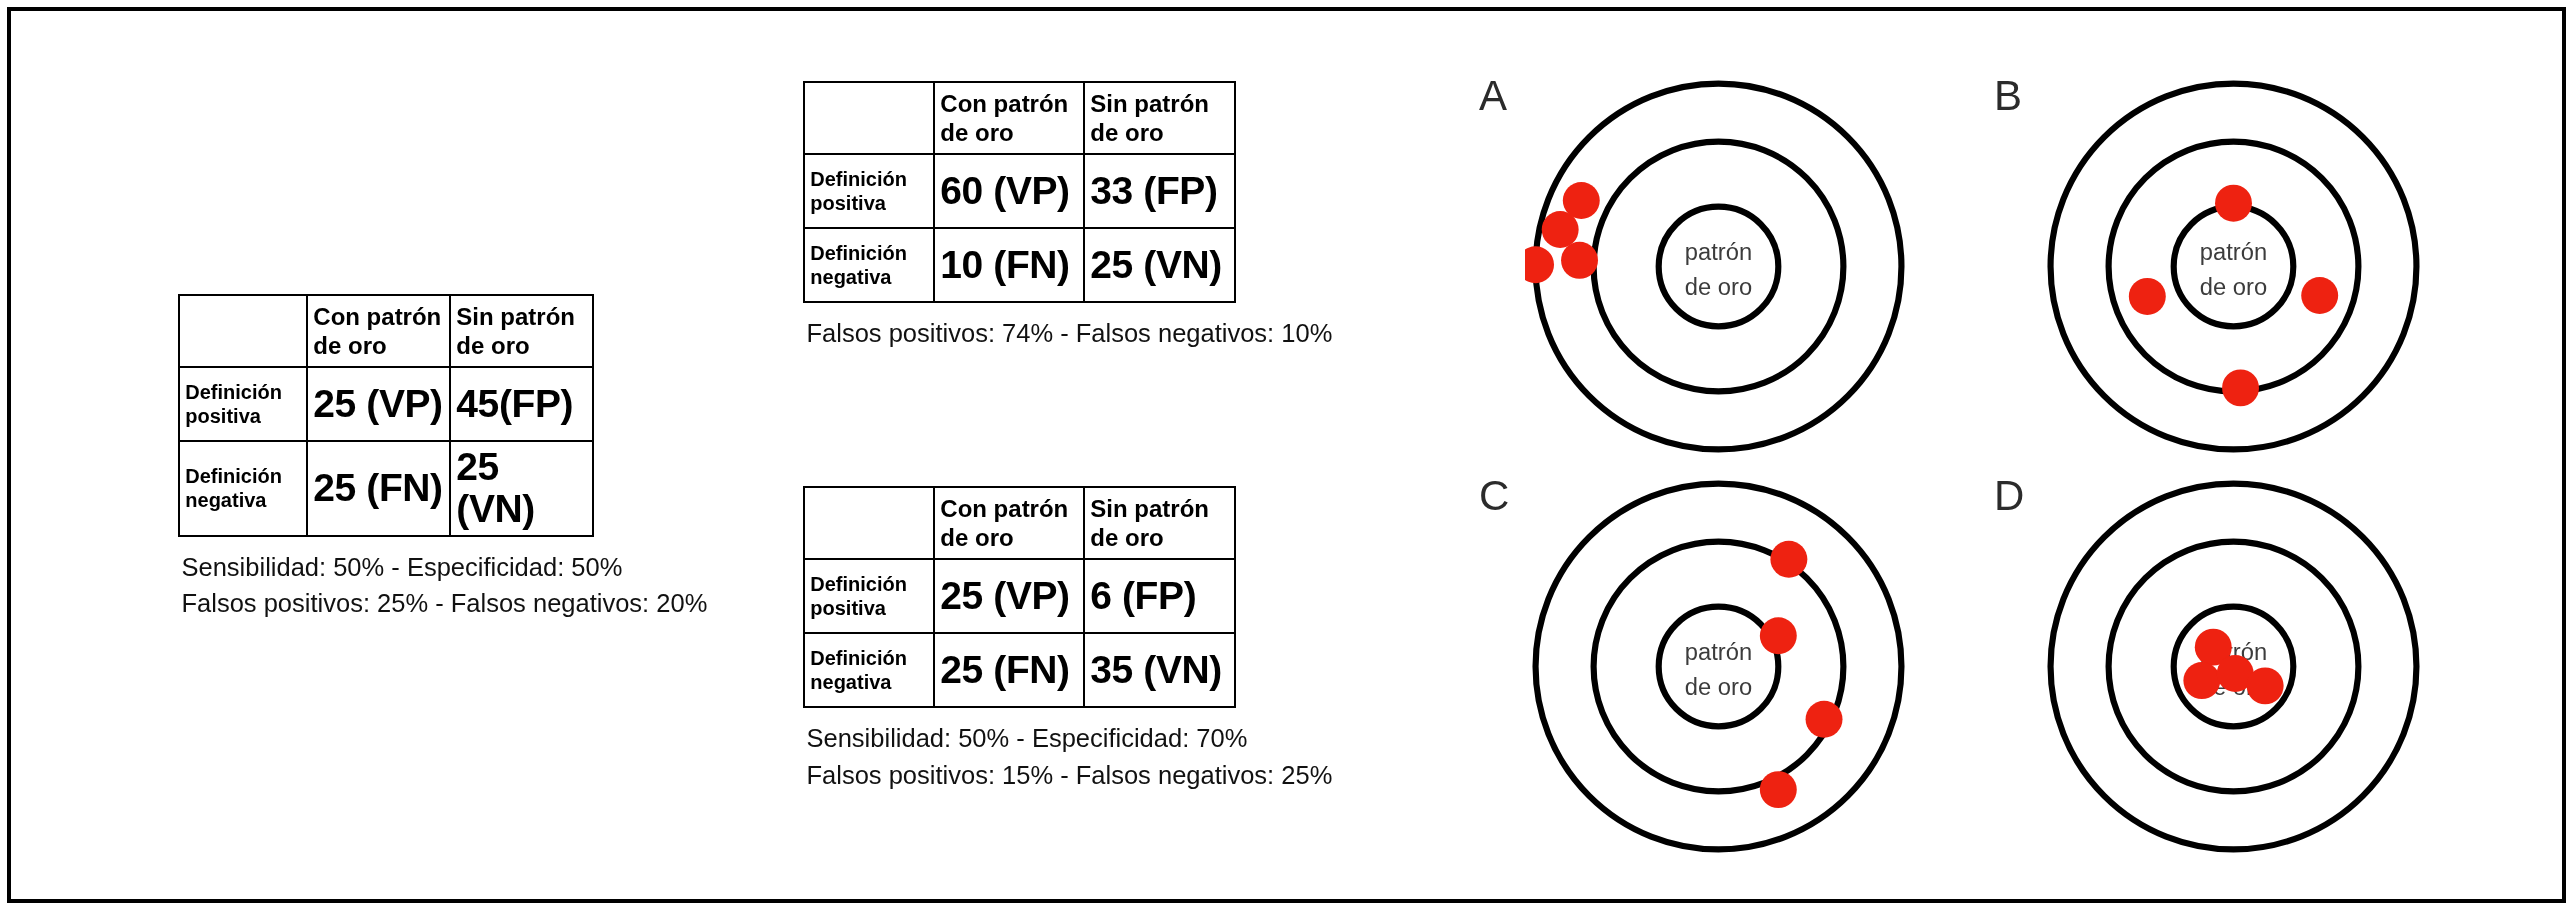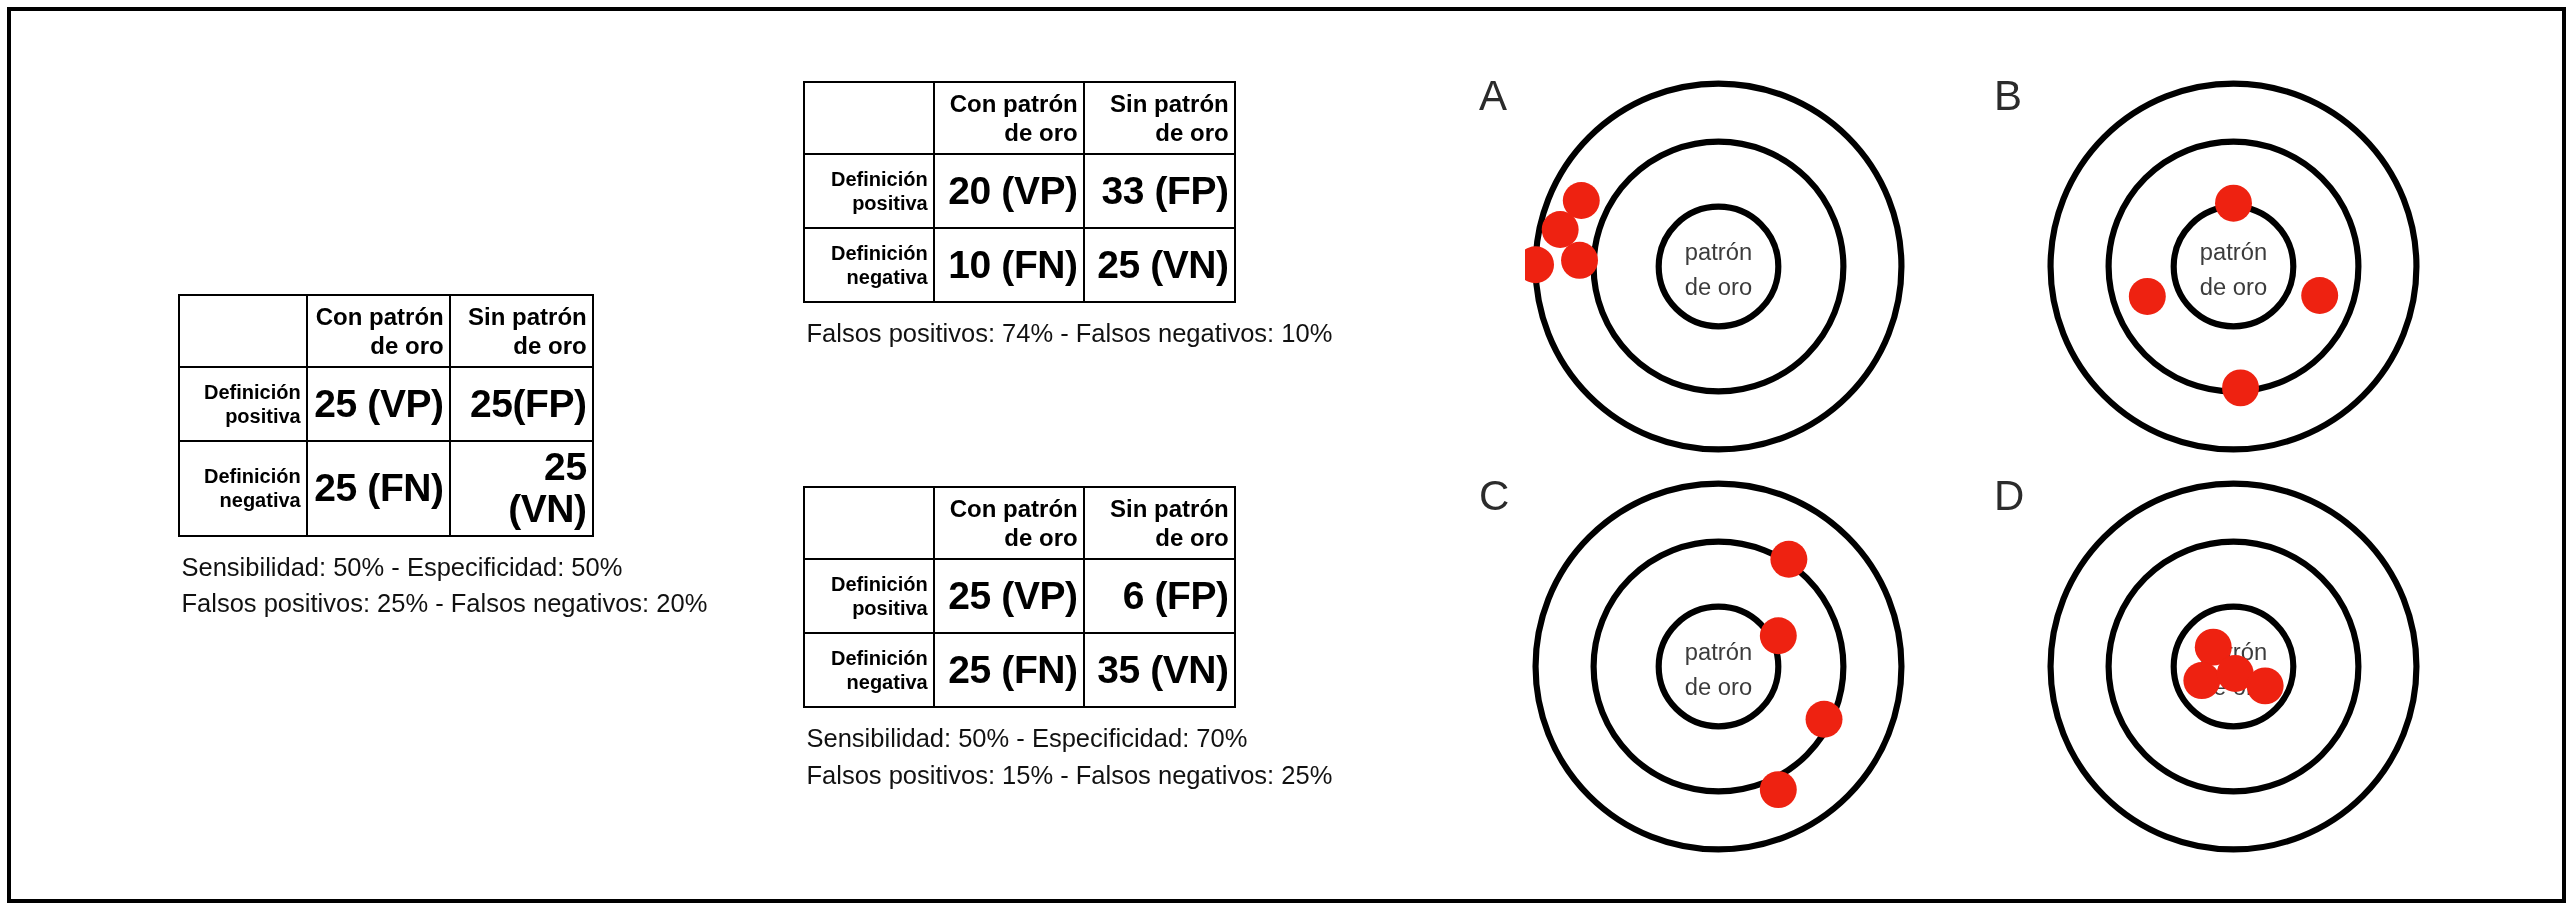--- a/index.html
+++ b/index.html
@@ -39,21 +39,21 @@
   .table-block {
     position: absolute;
   }
   table.ctable {
     border-collapse: collapse;
     table-layout: fixed;
     background: #ffffff;
   }
   table.ctable td {
     border: 2.6px solid #000000;
-    text-align: right;
+    text-align: left;
     vertical-align: middle;
     padding: 3.5px 5.3px;
     box-sizing: border-box;
   }
   td.corner-cell {
     border-top-color: #000000;
   }
   td.col-head {
     font-weight: bold;
     font-size: 24px;
@@ -161,21 +161,21 @@
           </colgroup>
         <tbody>
           <tr class="head-row">
             <td class="corner-cell"></td>
             <td class="col-head">Con patrón de oro</td>
             <td class="col-head">Sin patrón de oro</td>
           </tr>
           <tr class="body-row">
             <td class="row-head">Definición positiva</td>
             <td class="value-cell">25 (VP)</td>
-            <td class="value-cell">25(FP)</td>
+            <td class="value-cell">45(FP)</td>
           </tr>
           <tr class="body-row">
             <td class="row-head">Definición negativa</td>
             <td class="value-cell">25 (FN)</td>
             <td class="value-cell">25 (VN)</td>
           </tr>
         </tbody>
       </table>
       <div class="table-caption">
         <div>Sensibilidad: 50% - Especificidad: 50%</div>
@@ -191,21 +191,21 @@
             <col class="c3">
           </colgroup>
         <tbody>
           <tr class="head-row">
             <td class="corner-cell"></td>
             <td class="col-head">Con patrón de oro</td>
             <td class="col-head">Sin patrón de oro</td>
           </tr>
           <tr class="body-row">
             <td class="row-head">Definición positiva</td>
-            <td class="value-cell">20 (VP)</td>
+            <td class="value-cell">60 (VP)</td>
             <td class="value-cell">33 (FP)</td>
           </tr>
           <tr class="body-row">
             <td class="row-head">Definición negativa</td>
             <td class="value-cell">10 (FN)</td>
             <td class="value-cell">25 (VN)</td>
           </tr>
         </tbody>
       </table>
       <div class="table-caption">

